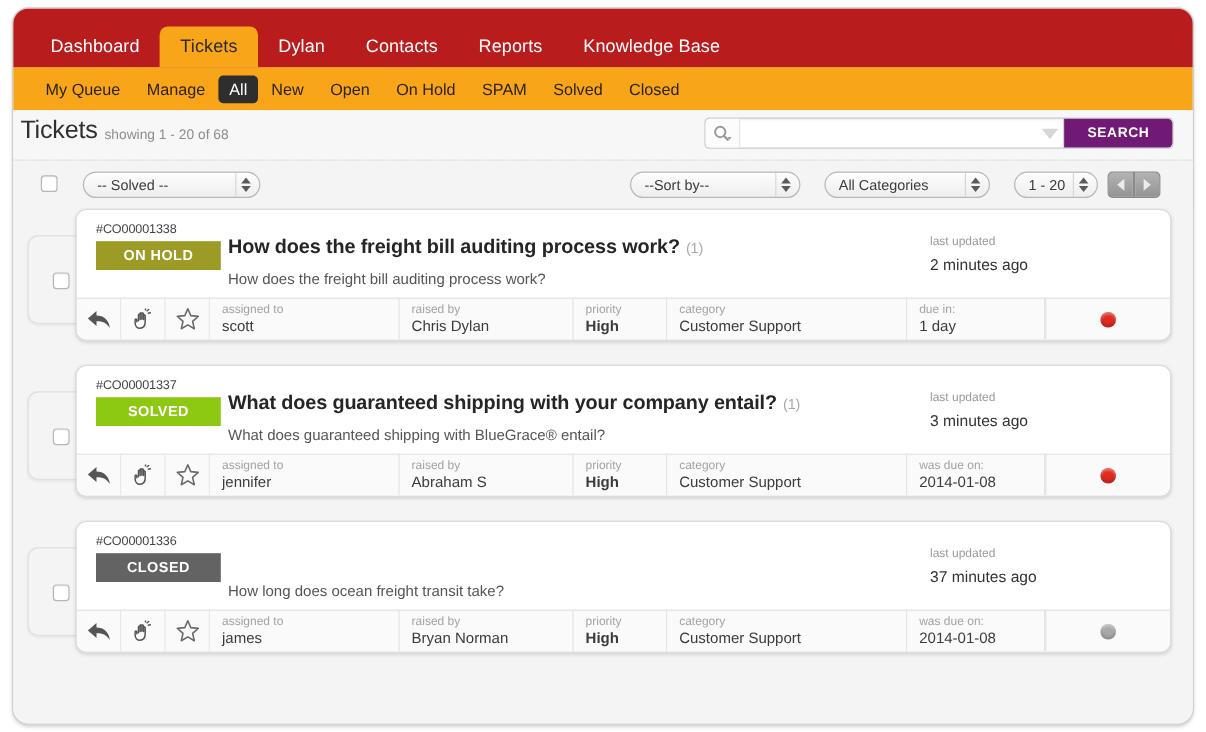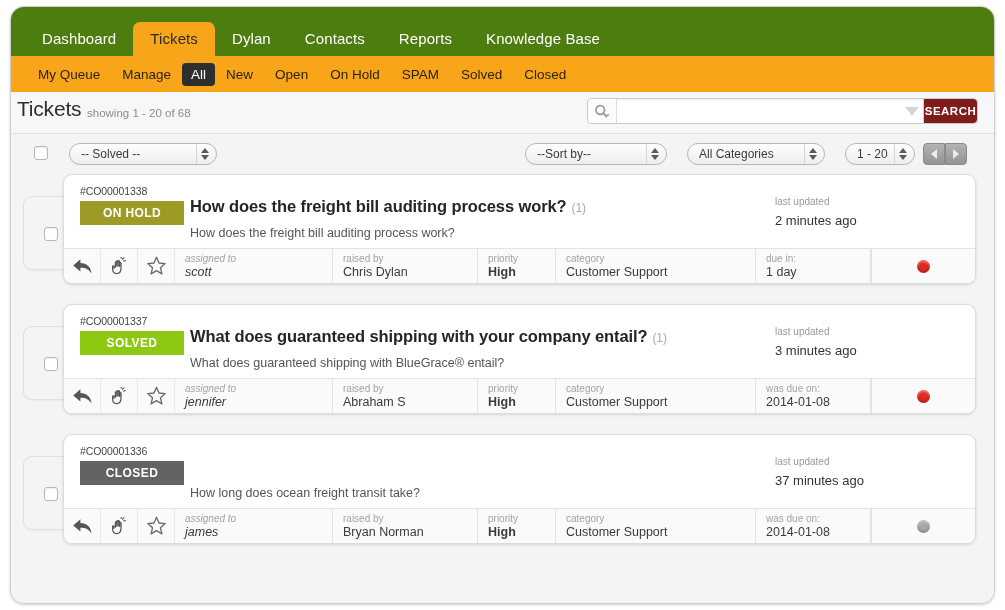--- a/index.html
+++ b/index.html
@@ -21,21 +21,21 @@
     border-radius: 14px;
     border: 1px solid #cfcfcf;
     box-shadow: 0 1px 3px rgba(0,0,0,.18);
     overflow: hidden;
   }
 
   
   #topnav {
     position: relative;
     height: 49px;
-    background: #4d7c0f;
+    background: #b91c1c;
     padding-left: 14px;
     display: flex;
     align-items: flex-end;
   }
   .nav-tab {
     font-size: 15px;
     color: #ffffff;
     padding: 0 17px;
     height: 34px;
     line-height: 34px;
@@ -132,22 +132,22 @@
     padding: 0 6px;
     background: transparent;
     color: #333;
   }
   #search-caret {
     width: 22px;
     display: flex; align-items: center; justify-content: center;
     cursor: pointer;
   }
   #search-btn {
-    width: 54px;
-    background: #7f1d1d;
+    width: 91px;
+    background: #701a75;
     border-left: 1px solid #d3d3d3;
     border-radius: 0 4px 4px 0;
     color: #ffffff;
     font-size: 11.5px;
     font-weight: bold;
     letter-spacing: .5px;
     display: flex; align-items: center; justify-content: center;
     cursor: pointer;
   }
 
@@ -334,21 +334,21 @@
   .meta {
     border-right: 1px solid #e3e3e3;
     padding: 3px 0 0 10px;
     position: relative;
   }
   .meta:last-of-type { border-right: none; }
   .meta .lbl { font-size: 10px; color: #a3a3a3; display: block; line-height: 13px; }
   .meta .val { font-size: 12.5px; color: #3b3b3b; display: block; line-height: 14px; }
   .meta .val.bold { font-weight: bold; }
 
-  .m-assigned { width: 158px; font-style: italic; }
+  .m-assigned { width: 158px; }
   .m-raised   { width: 145px; }
   .m-priority { width: 78px; }
   .m-category { width: 200px; }
   .m-due      { width: 115px; }
 
   .dot-cell {
     flex: 1;
     display: flex; align-items: center; justify-content: center;
     border-left: 1px solid #e3e3e3;
   }

